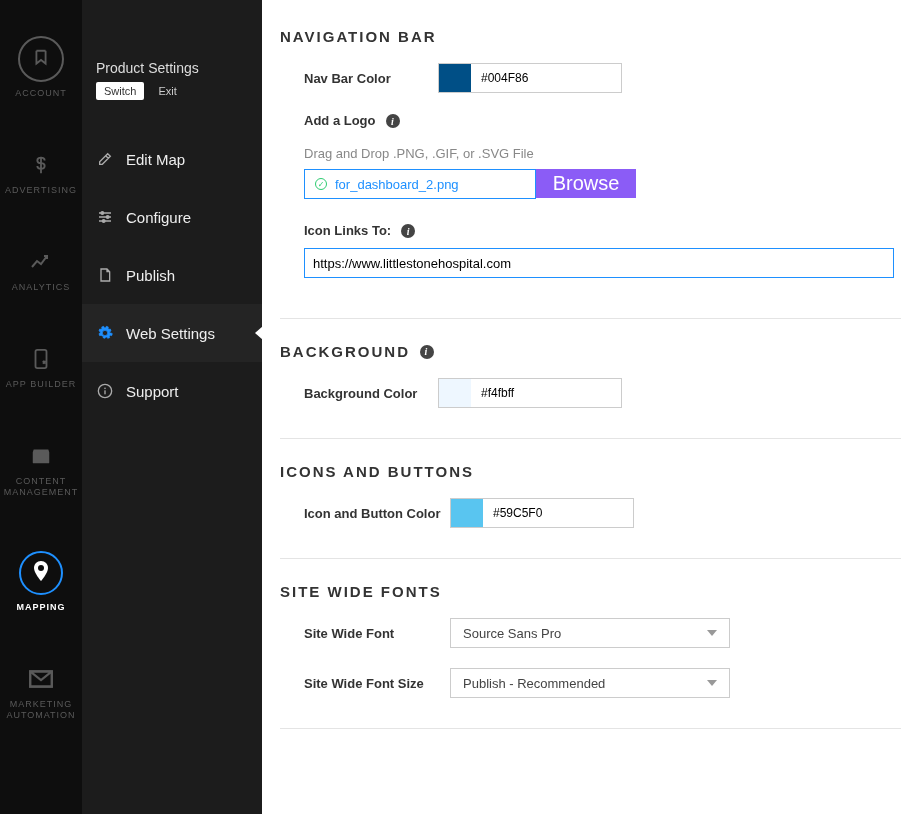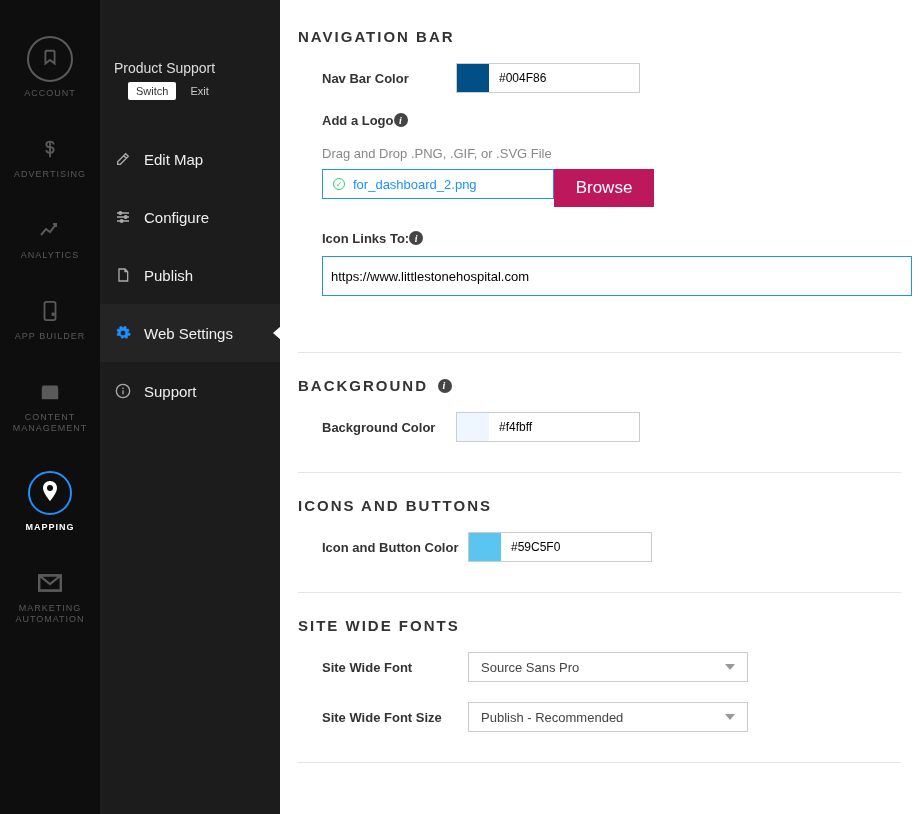--- a/index.html
+++ b/index.html
@@ -1,51 +1,51 @@
 <!DOCTYPE html>
 <html><head>
 <meta charset="utf-8">
 <style>
 *{box-sizing:border-box;margin:0;padding:0;font-family:"Helvetica Neue",Arial,sans-serif}
 body{background:#fff;width:919px;height:814px;overflow:hidden;display:flex}
-.rail{width:100px;background:#0e0e0e;display:flex;flex-direction:column;align-items:center;padding-top:18px;gap:0}
+.rail{width:82px;background:#0e0e0e;display:flex;flex-direction:column;align-items:center;padding-top:18px;gap:16px}
 .rail-item{width:90px;display:flex;flex-direction:column;align-items:center;justify-content:center;padding:18px 0 18px 0;cursor:pointer;color:#5a5a5a}
 .rail-item.active{color:#fff}
 .rail-item .rail-label{font-size:9px;letter-spacing:1px;margin-top:6px;text-align:center;line-height:11px}
 .rail-ico{width:28px;height:28px;display:flex;align-items:center;justify-content:center}
 .rail-ico svg{display:block}
 .rail-item.active .map-ring{stroke:#1e90ff}
 .ring-logo{width:46px;height:46px;border:2px solid #5a5a5a;border-radius:50%;display:flex;align-items:center;justify-content:center;color:#5a5a5a;font-size:16px;font-weight:600}
 
 .subnav{width:180px;background:#1c1c1c;color:#fff;padding-top:60px}
 .sub-title{font-size:14px;color:#ddd;padding:0 14px 6px 14px}
-.pill-row{display:flex;gap:6px;padding:0 14px 30px 28px}
+.pill-row{display:flex;gap:6px;padding:0 14px 30px 14px}
 .pill{font-size:11px;padding:3px 8px;border-radius:2px;cursor:pointer}
 .pill.light{background:#fff;color:#333}
 .pill.dark{background:transparent;color:#ccc}
 .sub-item{display:flex;align-items:flex-end;gap:12px;padding:20px 14px;font-size:15px;color:#eee;cursor:pointer;position:relative}
 .sub-item.sel{background:#242424}
 .sub-item.sel .sub-ico svg *{stroke:#1e90ff;fill:#1e90ff}
 .sub-item.sel::after{content:"";position:absolute;right:-1px;top:50%;transform:translateY(-50%);border-top:7px solid transparent;border-bottom:7px solid transparent;border-right:8px solid #fff}
 .sub-ico{width:18px;height:18px;display:flex;align-items:center;justify-content:center;color:#888}
 
 .main{flex:1;background:#fff;padding:28px 18px 0 18px;overflow-y:auto}
 .section-h{font-size:15px;letter-spacing:2px;color:#333;font-weight:600;margin-bottom:18px;display:flex;align-items:center;gap:10px}
 .field-row{display:flex;align-items:center;margin-bottom:20px}
 .field-label{width:158px;font-size:13px;font-weight:700;color:#333;padding-left:24px}
 .field-label.tight{width:170px}
 .color-field{display:flex;align-items:center;border:1px solid #ccc;height:30px}
 .swatch{width:32px;height:28px}
 .color-text{width:150px;height:28px;border:none;padding:0 10px;font-size:12px;outline:none}
 .hint{font-size:13px;color:#888;padding-left:24px;margin-bottom:8px}
 .file-row{display:flex;margin-left:24px;margin-bottom:24px}
 .file-box{border:1px solid #1e90ff;height:30px;width:232px;display:flex;align-items:center;padding:0 10px;gap:8px;font-size:13px;color:#1e90ff}
-.browse{background:#be185d;color:#fff;height:38px;width:100px;display:flex;align-items:center;justify-content:center;font-size:17px;cursor:pointer}
-.link-lab{font-size:13px;font-weight:600;color:#333;padding-left:24px;display:flex;align-items:flex-start;margin-bottom:10px}
-.url-input{margin-left:24px;width:590px;height:40px;border:1px solid #1e90ff;padding:0 8px;font-size:13px;outline:none;margin-bottom:46px}
+.browse{background:#8b5cf6;color:#fff;height:29px;width:100px;display:flex;align-items:center;justify-content:center;font-size:20px;cursor:pointer}
+.link-lab{font-size:13px;font-weight:600;color:#333;padding-left:24px;display:flex;align-items:flex-end;gap:10px;margin-bottom:10px}
+.url-input{margin-left:24px;width:590px;height:30px;border:1px solid #1e90ff;padding:0 8px;font-size:13px;outline:none;margin-bottom:30px}
 .divider{border:none;border-top:1px solid #e4e4e4;margin:10px 0 24px 0}
 .select-box{border:1px solid #ccc;height:30px;width:280px;display:flex;align-items:center;justify-content:space-between;padding:0 12px;font-size:13px;color:#444;cursor:pointer}
 .tri{width:0;height:0;border-left:5px solid transparent;border-right:5px solid transparent;border-top:6px solid #999}
 .info-ico{width:14px;height:14px;border-radius:50%;background:#444;color:#fff;display:inline-flex;align-items:center;justify-content:center;font-size:10px;font-weight:700;font-style:italic;font-family:Georgia,serif}
 .check-ico{width:12px;height:12px;border:1.5px solid #2ecc71;border-radius:50%;display:inline-flex;align-items:center;justify-content:center;color:#2ecc71;font-size:8px}
 </style>
 </head>
 <body>
 
 <div class="rail">
@@ -107,21 +107,21 @@
           <path d="M2 2h20v14H2V2zm0 0l10 8 10-8" fill="none" stroke="#5a5a5a" stroke-width="2"></path>
           <rect x="2" y="2" width="20" height="14" fill="none" stroke="#5a5a5a" stroke-width="2"></rect>
         </svg>
     </div>
     <div class="rail-label" style="white-space:pre-line">MARKETING
 AUTOMATION</div>
   </div>
 </div>
 
 <div class="subnav">
-  <div class="sub-title">Product Support</div>
+  <div class="sub-title">Product Settings</div>
   <div class="pill-row">
     <div class="pill light">Switch</div>
     <div class="pill dark">Exit</div>
   </div>
 
   <div class="sub-item">
     <span class="sub-ico">
         <svg width="16" height="16" viewBox="0 0 24 24" fill="none" stroke="#aaa" stroke-width="2">
           <path d="M4 20h4L20 8l-4-4L4 16v4zM13 7l4 4"></path>
         </svg>

